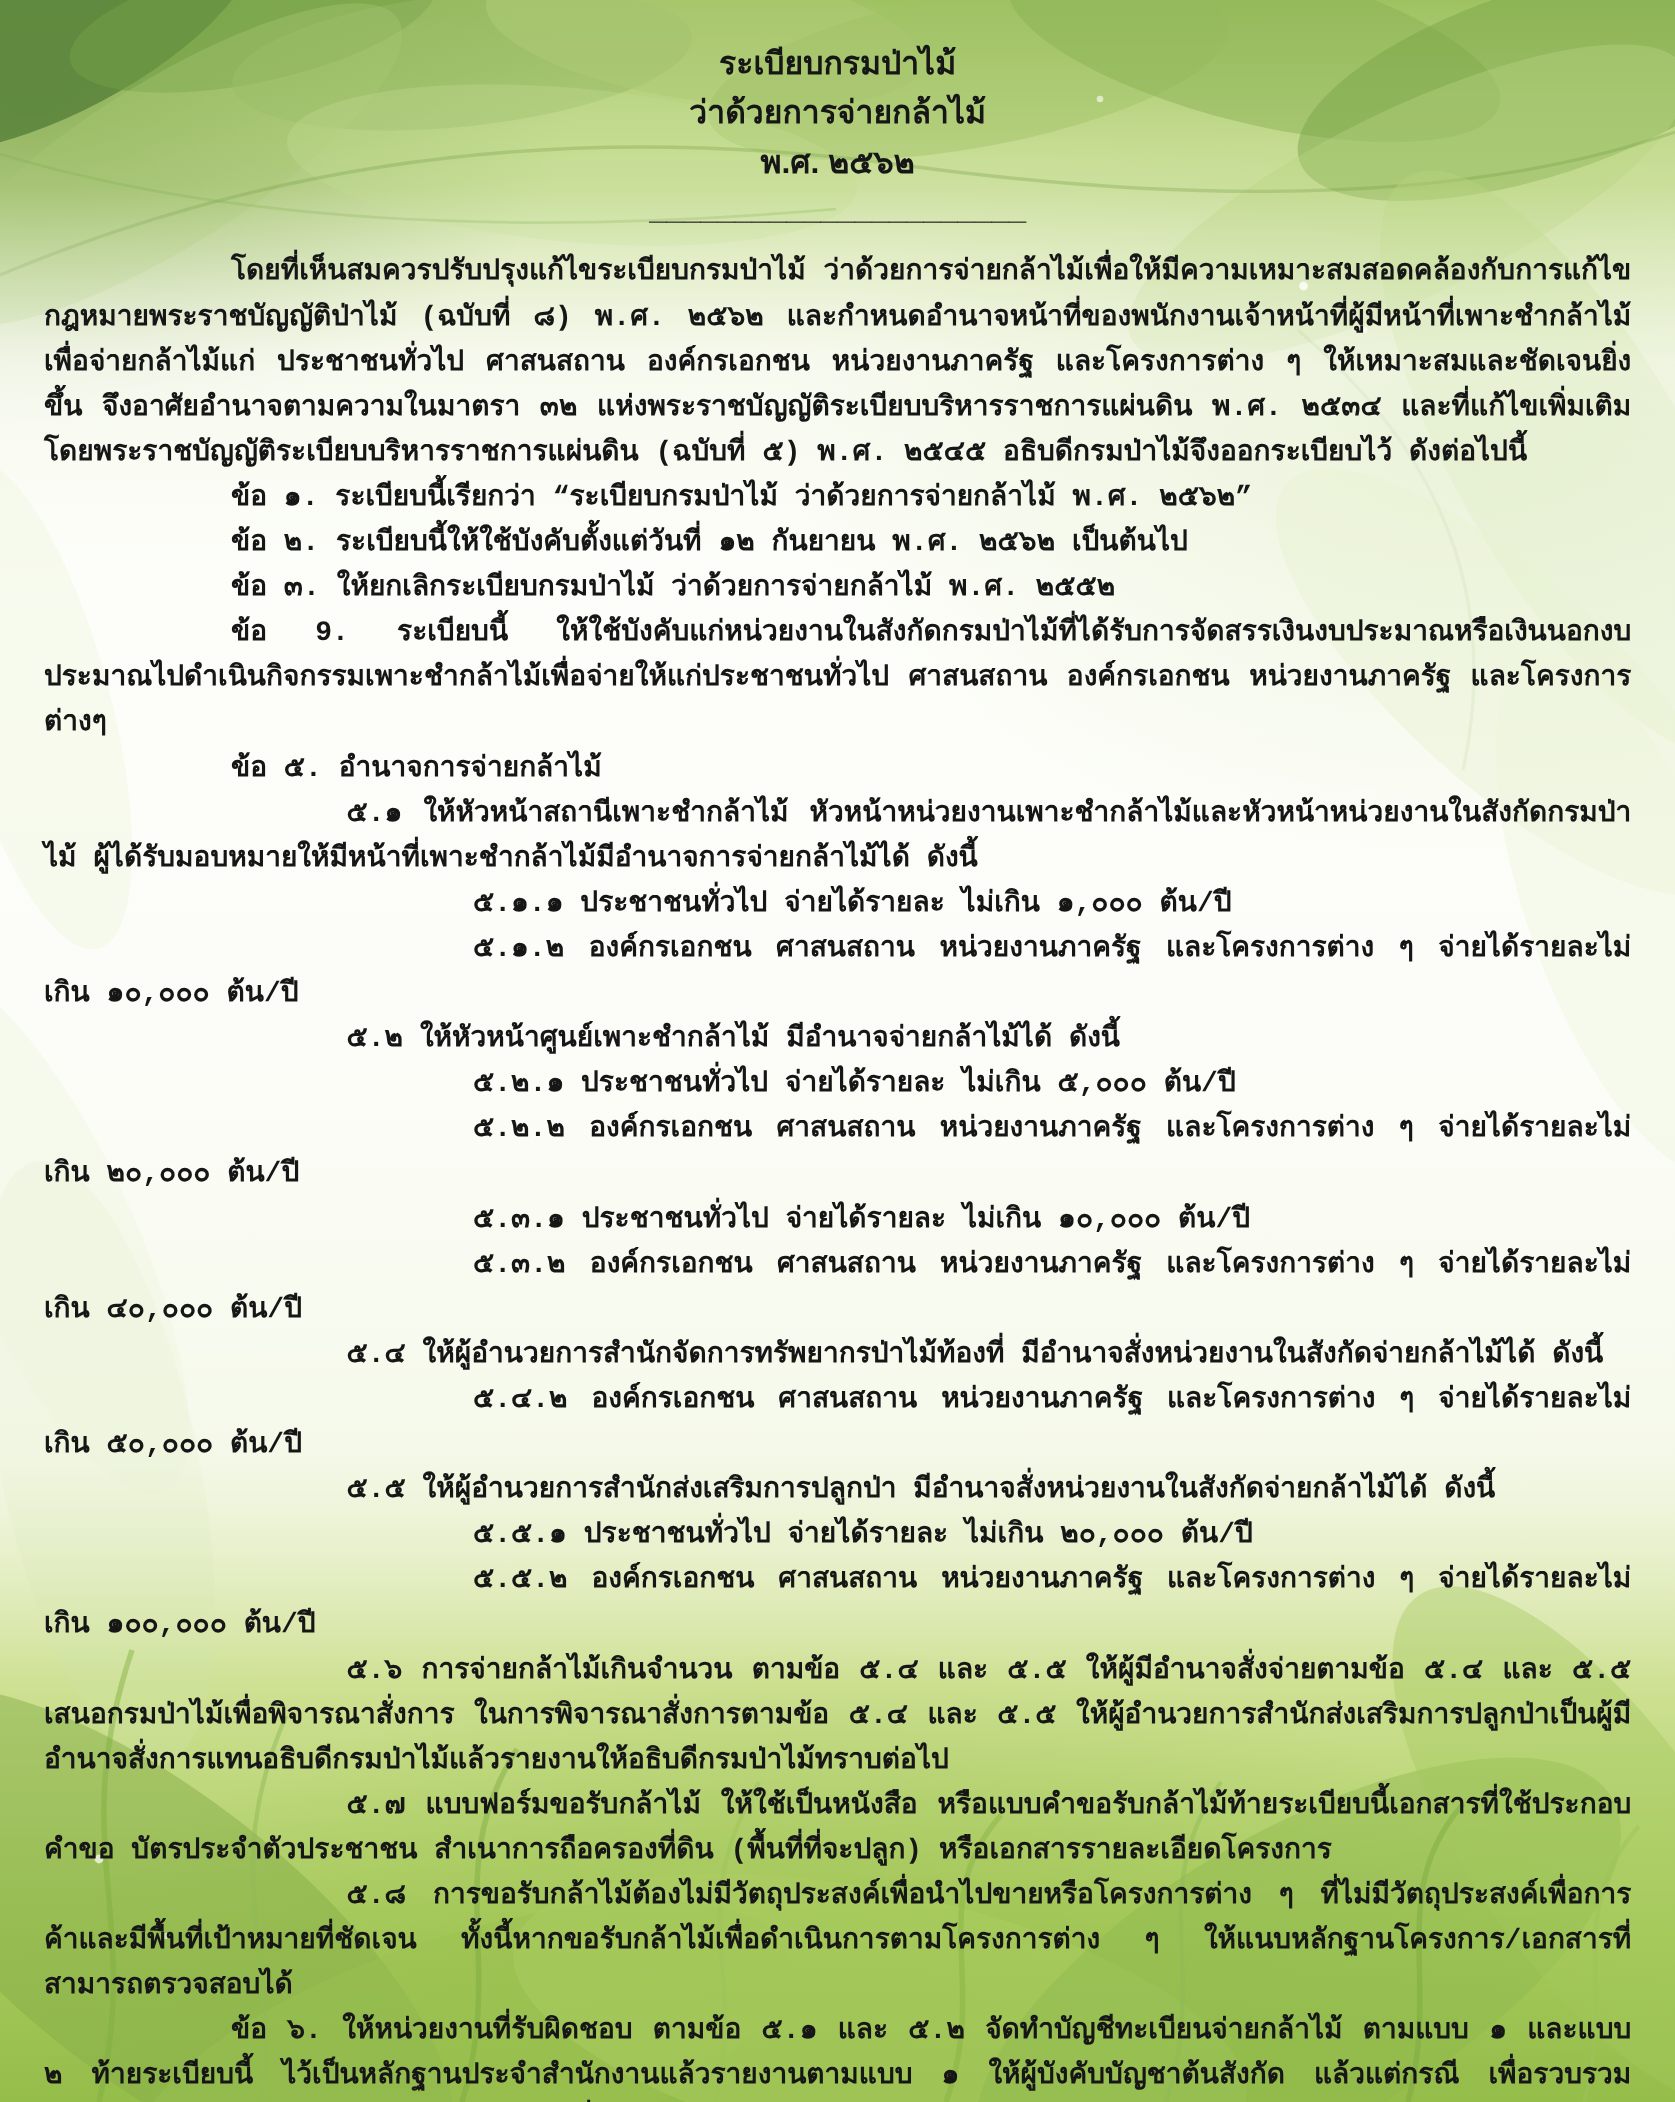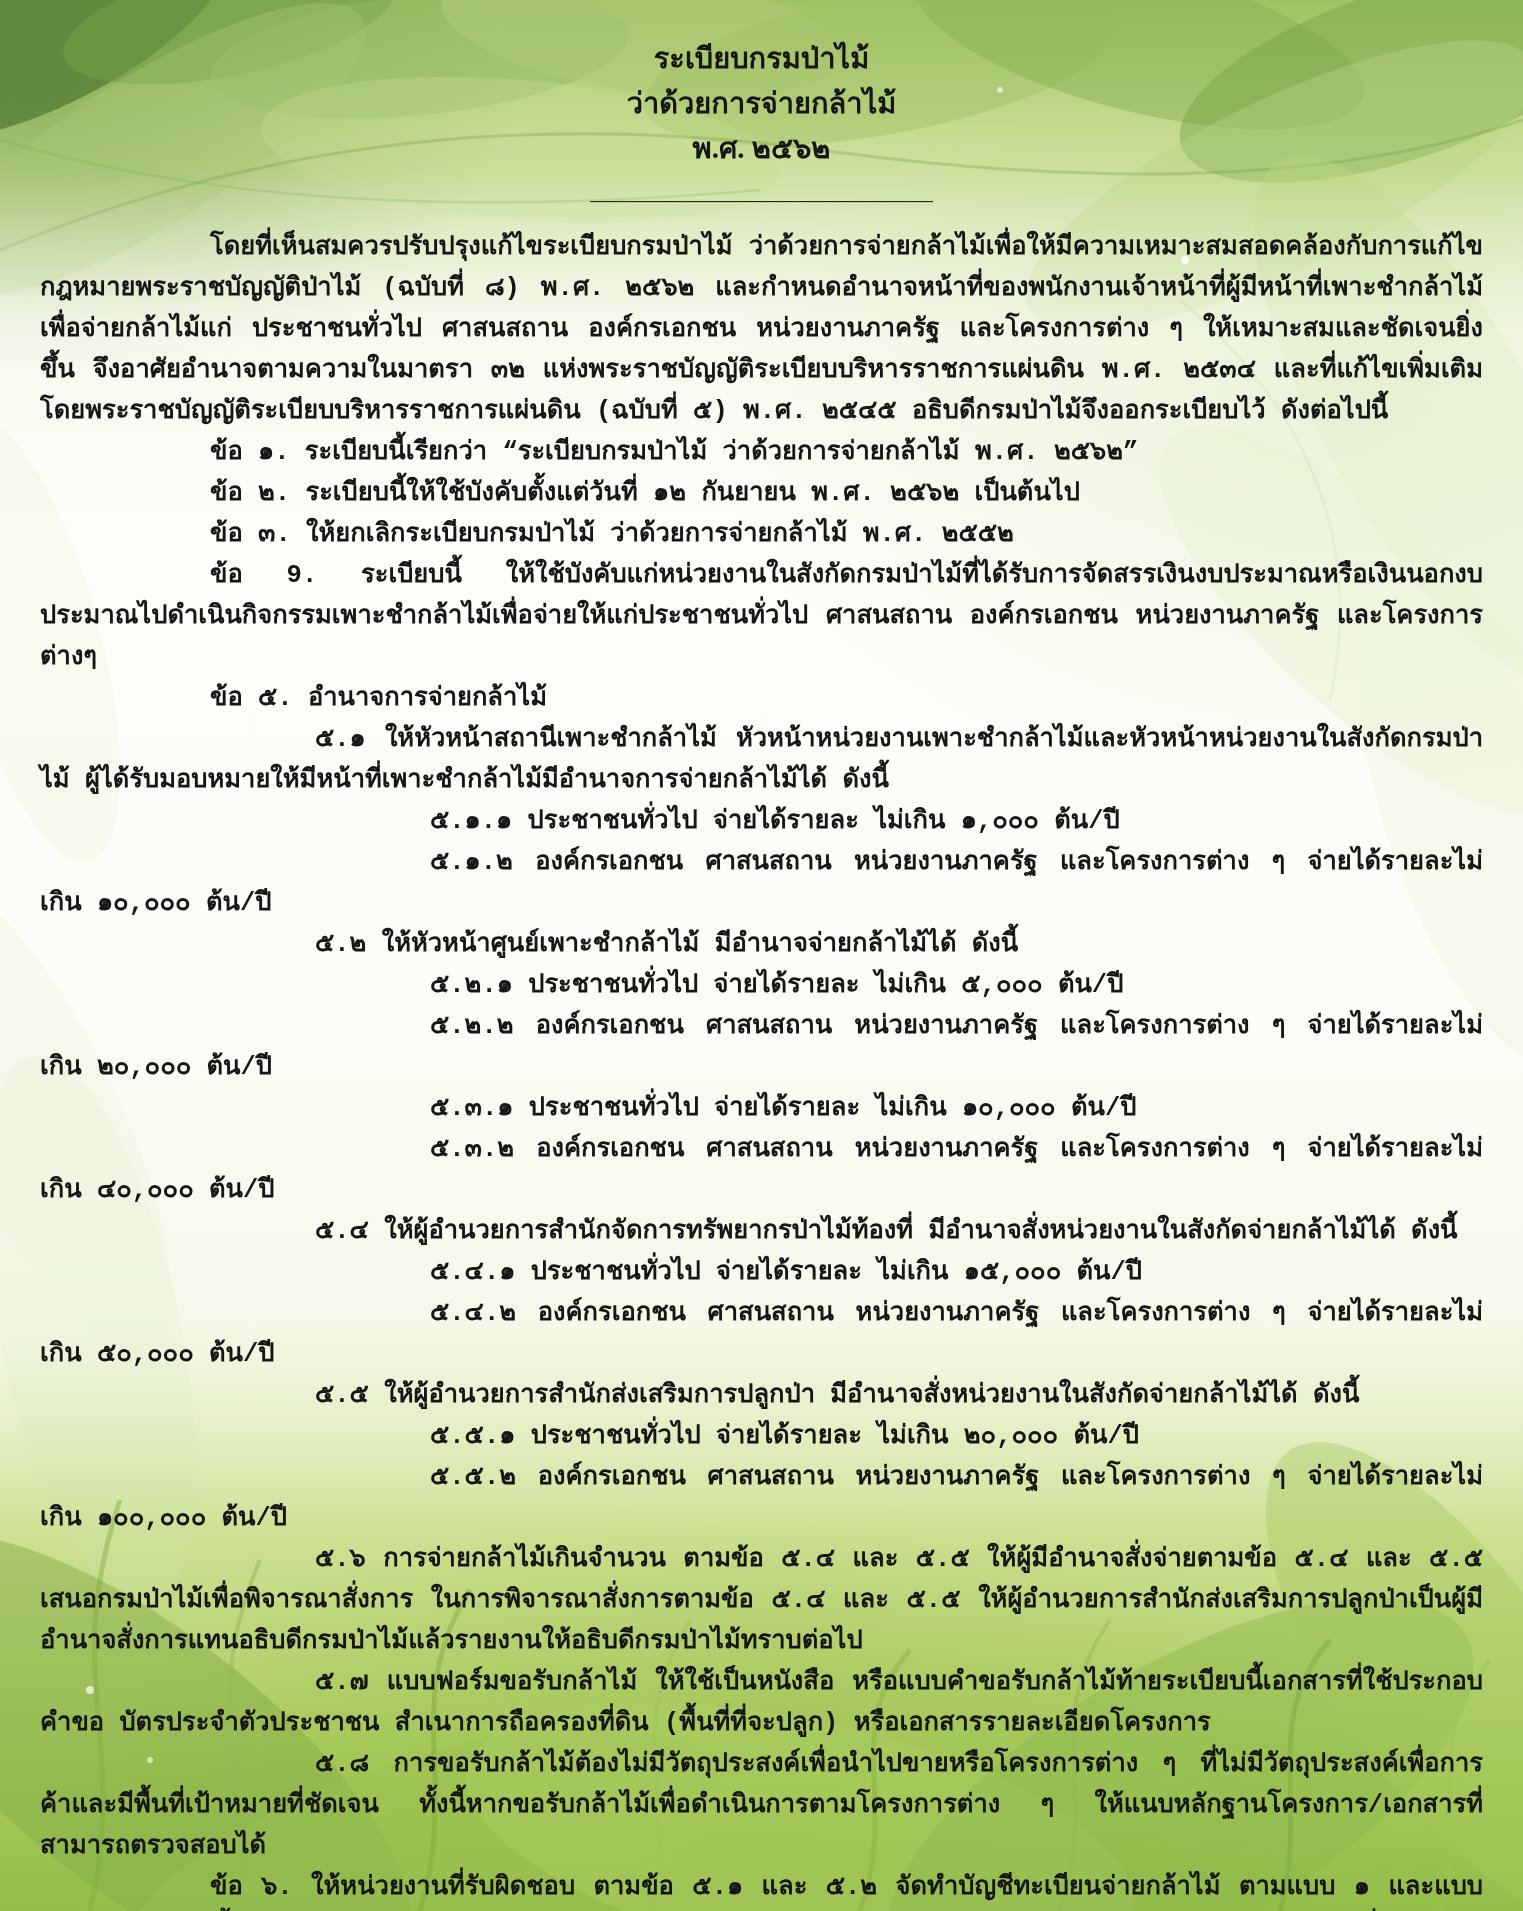--- a/index.html
+++ b/index.html
@@ -10,21 +10,21 @@
     font-family:"Liberation Sans","DejaVu Sans",sans-serif;
     color:#161616;
     background:
       radial-gradient(900px 520px at 88% 22%, rgba(185,213,129,0.55), rgba(185,213,129,0) 70%),
       radial-gradient(700px 420px at 2% 5%, rgba(110,152,62,0.55), rgba(110,152,62,0) 70%),
       radial-gradient(1100px 650px at 50% 104%, rgba(148,188,74,0.8), rgba(148,188,74,0) 75%),
       linear-gradient(180deg,#9fc261 0%,#c6dc92 7%,#edf3da 17%,#fbfdf4 28%,#f8faee 52%,#eaf2d2 68%,#cfe194 80%,#a8cb5c 92%,#95bd4a 100%);
   }
   .bg-svg { position:absolute; left:0; top:0; z-index:0; }
   .content { position:relative; z-index:1; padding:36px 40px 0 40px; }
-  .title-line { text-align:center; font-weight:bold; font-size:29px; line-height:45px;font-family:Liberation Serif, serif; }
+  .title-line { text-align:center; font-weight:bold; font-size:29px; line-height:45px; }
   .divider { text-align:center; font-weight:bold; font-size:28px; line-height:22px; margin-top:8px; letter-spacing:0px; color:#1b1b1b; }
   .body-text { margin-top:26px; font-size:25.5px; line-height:41px; font-weight:600; text-align:justify; }
   .para { margin:0;font-family:Liberation Mono, monospace; }
   .level-a { text-indent:170px; }
   .level-b { text-indent:275px; }
   .level-c { text-indent:390px; }
 </style>
 </head>
 <body>
 
@@ -101,21 +101,20 @@
         <p class="para level-a">ข้อ ๕. อำนาจการจ่ายกล้าไม้</p>
         <p class="para level-b">๕.๑ ให้หัวหน้าสถานีเพาะชำกล้าไม้ หัวหน้าหน่วยงานเพาะชำกล้าไม้และหัวหน้าหน่วยงานในสังกัดกรมป่าไม้ ผู้ได้รับมอบหมายให้มีหน้าที่เพาะชำกล้าไม้มีอำนาจการจ่ายกล้าไม้ได้ ดังนี้</p>
         <p class="para level-c">๕.๑.๑ ประชาชนทั่วไป จ่ายได้รายละ ไม่เกิน ๑,๐๐๐ ต้น/ปี</p>
         <p class="para level-c">๕.๑.๒ องค์กรเอกชน ศาสนสถาน หน่วยงานภาครัฐ และโครงการต่าง ๆ จ่ายได้รายละไม่เกิน ๑๐,๐๐๐ ต้น/ปี</p>
         <p class="para level-b">๕.๒ ให้หัวหน้าศูนย์เพาะชำกล้าไม้ มีอำนาจจ่ายกล้าไม้ได้ ดังนี้</p>
         <p class="para level-c">๕.๒.๑ ประชาชนทั่วไป จ่ายได้รายละ ไม่เกิน ๕,๐๐๐ ต้น/ปี</p>
         <p class="para level-c">๕.๒.๒ องค์กรเอกชน ศาสนสถาน หน่วยงานภาครัฐ และโครงการต่าง ๆ จ่ายได้รายละไม่เกิน ๒๐,๐๐๐ ต้น/ปี</p>
         <p class="para level-c">๕.๓.๑ ประชาชนทั่วไป จ่ายได้รายละ ไม่เกิน ๑๐,๐๐๐ ต้น/ปี</p>
         <p class="para level-c">๕.๓.๒ องค์กรเอกชน ศาสนสถาน หน่วยงานภาครัฐ และโครงการต่าง ๆ จ่ายได้รายละไม่เกิน ๔๐,๐๐๐ ต้น/ปี</p>
         <p class="para level-b">๕.๔ ให้ผู้อำนวยการสำนักจัดการทรัพยากรป่าไม้ท้องที่ มีอำนาจสั่งหน่วยงานในสังกัดจ่ายกล้าไม้ได้ ดังนี้</p>
-        <p class="para level-c">๕.๔.๑ ประชาชนทั่วไป จ่ายได้รายละ ไม่เกิน ๑๕,๐๐๐ ต้น/ปี</p>
         <p class="para level-c">๕.๔.๒ องค์กรเอกชน ศาสนสถาน หน่วยงานภาครัฐ และโครงการต่าง ๆ จ่ายได้รายละไม่เกิน ๕๐,๐๐๐ ต้น/ปี</p>
         <p class="para level-b">๕.๕ ให้ผู้อำนวยการสำนักส่งเสริมการปลูกป่า มีอำนาจสั่งหน่วยงานในสังกัดจ่ายกล้าไม้ได้ ดังนี้</p>
         <p class="para level-c">๕.๕.๑ ประชาชนทั่วไป จ่ายได้รายละ ไม่เกิน ๒๐,๐๐๐ ต้น/ปี</p>
         <p class="para level-c">๕.๕.๒ องค์กรเอกชน ศาสนสถาน หน่วยงานภาครัฐ และโครงการต่าง ๆ จ่ายได้รายละไม่เกิน ๑๐๐,๐๐๐ ต้น/ปี</p>
         <p class="para level-b">๕.๖ การจ่ายกล้าไม้เกินจำนวน ตามข้อ ๕.๔ และ ๕.๕ ให้ผู้มีอำนาจสั่งจ่ายตามข้อ ๕.๔ และ ๕.๕ เสนอกรมป่าไม้เพื่อพิจารณาสั่งการ ในการพิจารณาสั่งการตามข้อ ๕.๔ และ ๕.๕ ให้ผู้อำนวยการสำนักส่งเสริมการปลูกป่าเป็นผู้มีอำนาจสั่งการแทนอธิบดีกรมป่าไม้แล้วรายงานให้อธิบดีกรมป่าไม้ทราบต่อไป</p>
         <p class="para level-b">๕.๗ แบบฟอร์มขอรับกล้าไม้ ให้ใช้เป็นหนังสือ หรือแบบคำขอรับกล้าไม้ท้ายระเบียบนี้เอกสารที่ใช้ประกอบคำขอ บัตรประจำตัวประชาชน สำเนาการถือครองที่ดิน (พื้นที่ที่จะปลูก) หรือเอกสารรายละเอียดโครงการ</p>
         <p class="para level-b">๕.๘ การขอรับกล้าไม้ต้องไม่มีวัตถุประสงค์เพื่อนำไปขายหรือโครงการต่าง ๆ ที่ไม่มีวัตถุประสงค์เพื่อการค้าและมีพื้นที่เป้าหมายที่ชัดเจน ทั้งนี้หากขอรับกล้าไม้เพื่อดำเนินการตามโครงการต่าง ๆ ให้แนบหลักฐานโครงการ/เอกสารที่สามารถตรวจสอบได้</p>
         <p class="para level-a">ข้อ ๖. ให้หน่วยงานที่รับผิดชอบ ตามข้อ ๕.๑ และ ๕.๒ จัดทำบัญชีทะเบียนจ่ายกล้าไม้ ตามแบบ ๑ และแบบ ๒ ท้ายระเบียบนี้ ไว้เป็นหลักฐานประจำสำนักงานแล้วรายงานตามแบบ ๑ ให้ผู้บังคับบัญชาต้นสังกัด แล้วแต่กรณี เพื่อรวบรวมรายงานให้กรมป่าไม้ทราบทุกเดือนภายในวันที่ ๑๐ ของเดือนถัดไป และจัดทำรายงานสรุปผลการจ่ายกล้าไม้แยกตามประเภทของผู้ขอรับกล้าไม้ประจำปีงบประมาณตามแบบ ๓ แล้วรายงานให้กรมป่าไม้ทราบภายใน ๓๐ วัน หลังจากวันสิ้นปีงบประมาณ</p>
       </div>
 

